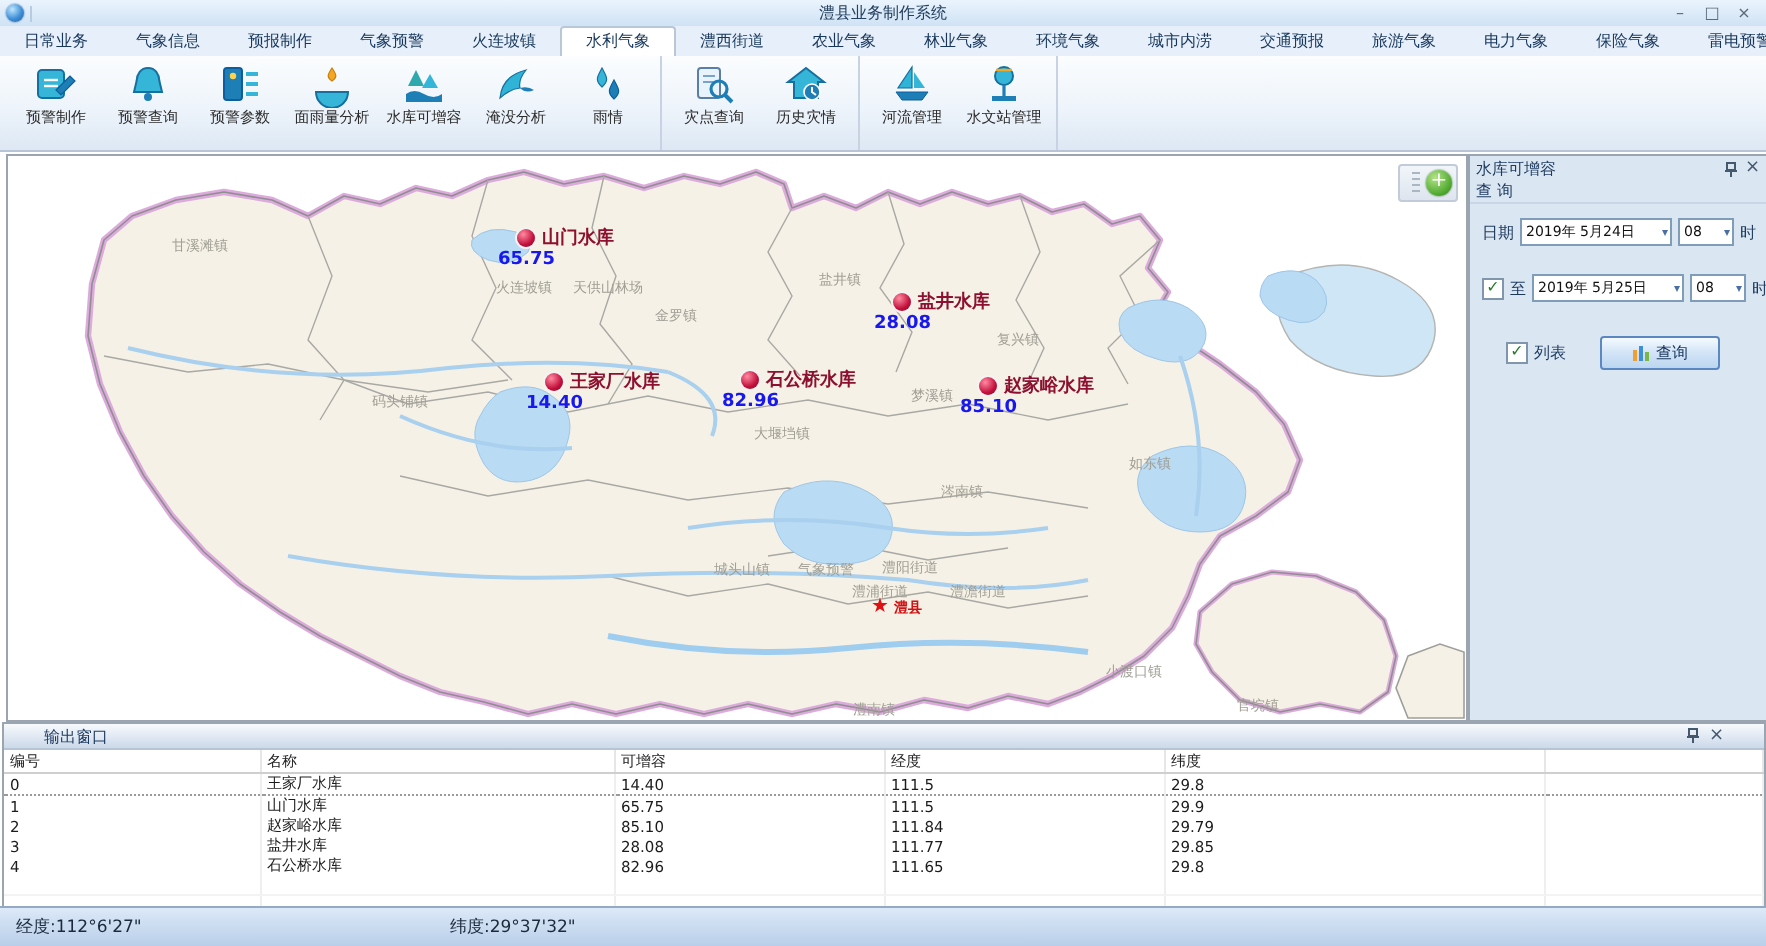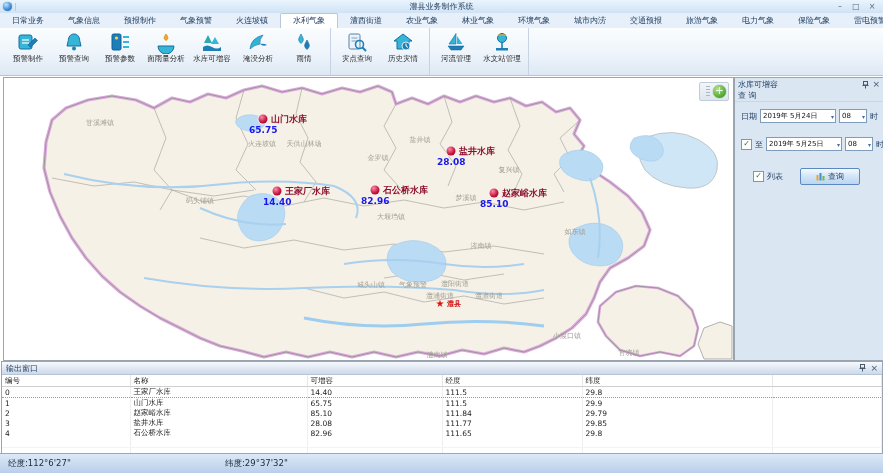--- a/index.html
+++ b/index.html
@@ -61,21 +61,21 @@
   .combo .arrow{margin-left:auto;font-size:6px;color:#4a6fa5;padding:0 1px;}
   .checkbox{width:9px;height:9px;background:#fff;border:1px solid #8096ac;font-size:8px;line-height:8px;
     color:#2a7a2a;text-align:center;}
   .query-btn{width:58px;height:15px;border:1px solid #5b88c0;border-radius:2px;
     background:linear-gradient(#f4faff,#d2e4f7 50%,#bcd6f0);display:flex;align-items:center;justify-content:center;
     gap:3px;font-size:8px;color:#17365c;}
   .btn-ico{width:9px;height:9px;}
   
   .output-panel{position:absolute;left:1px;top:361px;width:880px;height:91px;background:#fff;border:1px solid #9aa5b1;}
   .output-head{height:12px;background:linear-gradient(#f7fafd,#ccd9ea);border-bottom:1px solid #b6c4d6;
-    display:flex;align-items:center;padding:0 4px;font-size:8px;color:#1c3a5e;}
+    display:flex;align-items:center;padding:0 20px;font-size:8px;color:#1c3a5e;}
   .output-head .ph-icons{margin-left:auto;display:flex;align-items:center;gap:4px;color:#44596e;}
   table.out{border-collapse:collapse;width:100%;table-layout:fixed;font-size:7.5px;color:#1c1c1c;}
   table.out th{font-weight:normal;text-align:left;height:11px;padding:0 3px;color:#222;
     border-right:1px solid #e6e6e6;border-bottom:1px solid #cfcfcf;background:#fff;}
   table.out td{height:9px;padding:0 3px;border-right:1px solid #efefef;white-space:nowrap;overflow:hidden;}
   table.out tr.sel td{border-top:1px dotted #9a9a9a;border-bottom:1px dotted #9a9a9a;}
   table.out tr.empty td{border-bottom:1px solid #f3f3f3;}
   
   .statusbar{position:absolute;left:0;top:453px;width:883px;height:20px;
     background:linear-gradient(#dce9f8,#b7cde8);border-top:1px solid #93a9c4;
@@ -282,21 +282,21 @@
       <path d="M340,186 Q390,178 440,186 Q480,192 520,186"></path>
       <path d="M140,200 Q220,214 300,210 Q380,206 450,212 Q500,220 540,212"></path>
       <path d="M586,100 Q600,140 594,180"></path>
     </g>
     <path d="M300,240 Q360,252 420,246 Q480,240 540,248" fill="none" stroke="#9fcdef" stroke-width="3"></path>
   </svg>
   <div>
       <span class="town" style="left: 96px; top: 45px;">甘溪滩镇</span>
       <span class="town" style="left: 258px; top: 66px;">火连坡镇</span>
       <span class="town" style="left: 300px; top: 66px;">天供山林场</span>
-      <span class="town" style="left: 334px; top: 80px; margin-left: 40px;">金罗镇</span>
+      <span class="town" style="left: 334px; top: 80px;">金罗镇</span>
       <span class="town" style="left: 416px; top: 62px;">盐井镇</span>
       <span class="town" style="left: 505px; top: 92px;">复兴镇</span>
       <span class="town" style="left: 196px; top: 123px;">码头铺镇</span>
       <span class="town" style="left: 462px; top: 120px;">梦溪镇</span>
       <span class="town" style="left: 387px; top: 139px;">大堰垱镇</span>
       <span class="town" style="left: 477px; top: 168px;">涔南镇</span>
       <span class="town" style="left: 571px; top: 154px;">如东镇</span>
       <span class="town" style="left: 367px; top: 207px;">城头山镇</span>
       <span class="town" style="left: 409px; top: 207px;">气象预警</span>
       <span class="town" style="left: 451px; top: 206px;">澧阳街道</span>

